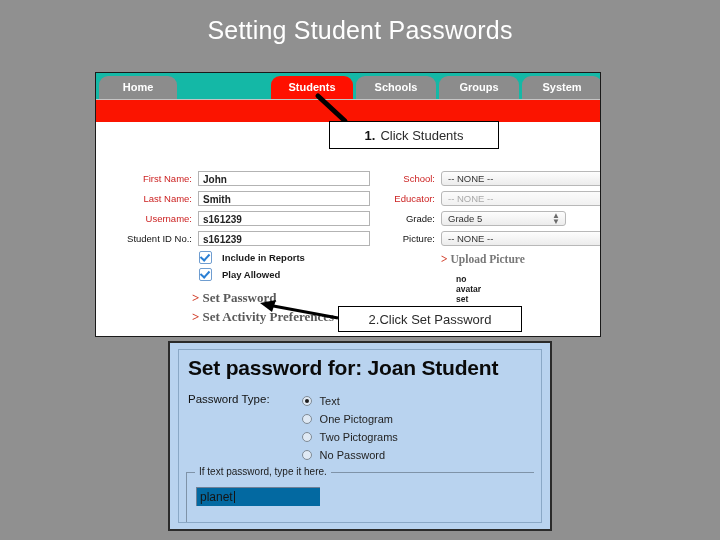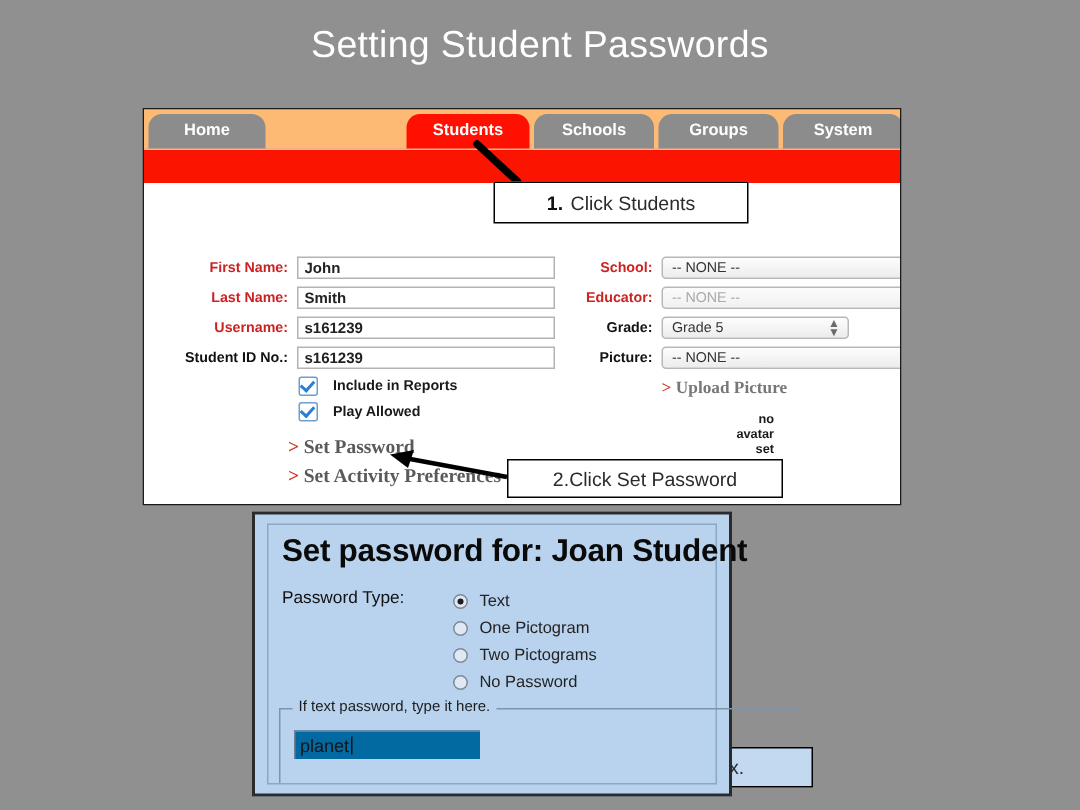--- a/index.html
+++ b/index.html
@@ -39,21 +39,21 @@
     height: 265px;
     background: #ffffff;
     border: 1px solid #1a1a1a;
     overflow: hidden;
     box-sizing: border-box;
   }
 
   .tabbar {
     position: relative;
     height: 26px;
-    background: #fdba74;
+    background: #14b8a6;
     padding-left: 3px;
     box-sizing: border-box;
   }
   .tab {
     position: absolute;
     top: 3px;
     height: 23px;
     background: #8c8c8c;
     border-radius: 9px 9px 0 0;
     color: #ffffff;
@@ -98,21 +98,21 @@
   .form-right { position: absolute; left: 285px; top: 48px; }
 
   .row {
     display: flex;
     align-items: center;
     margin-bottom: 4px;
     height: 16px;
   }
   .lbl {
     font-size: 9.5px;
-    font-weight: bold;
+    font-weight: normal;
     text-align: right;
     color: #cc2222;
     white-space: nowrap;
   }
   .lbl.dark { color: #111111; }
   .form-left .lbl { width: 88px; padding-right: 6px; }
   .form-right .lbl { width: 54px; padding-right: 6px; }
 
   .txtbox {
     height: 15px;
@@ -212,21 +212,21 @@
     color: #777777;
     white-space: nowrap;
   }
   .uploadlink .arrow { color: #d03a26; margin-right: 3px; }
 
   .avatar-note {
     position: absolute;
     left: 360px;
     top: 152px;
     width: 60px;
-    text-align: right;
+    text-align: left;
     font-size: 8.5px;
     font-weight: bold;
     color: #1a1a1a;
     line-height: 10px;
   }
 
   
   .callout {
     position: absolute;
     background: #ffffff;
@@ -255,21 +255,21 @@
   }
 
   
   .arrow-svg { position: absolute; overflow: visible; }
 
   
   .dialog {
     position: absolute;
     left: 168px;
     top: 341px;
-    width: 320px;
+    width: 384px;
     height: 190px;
     background: #b9d3ef;
     border: 2px solid #2b2b2b;
     box-sizing: border-box;
     padding: 6px 8px;
   }
   .dialog-inner {
     border: 1px solid #8aa8c6;
     height: 100%;
     box-sizing: border-box;

